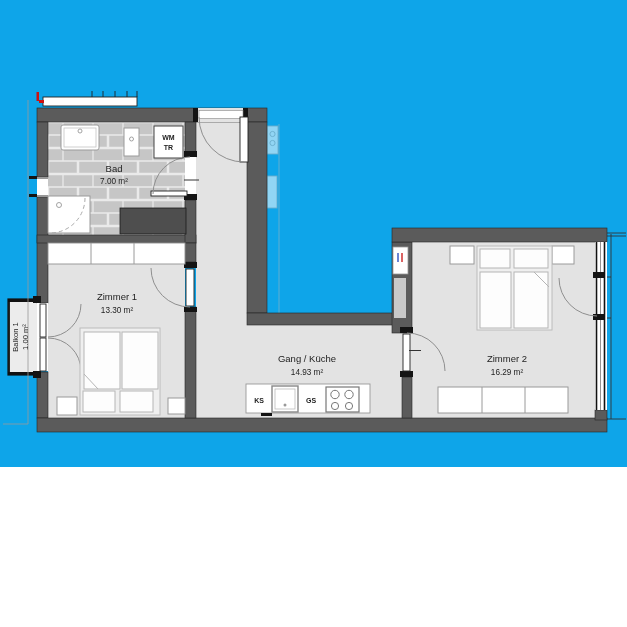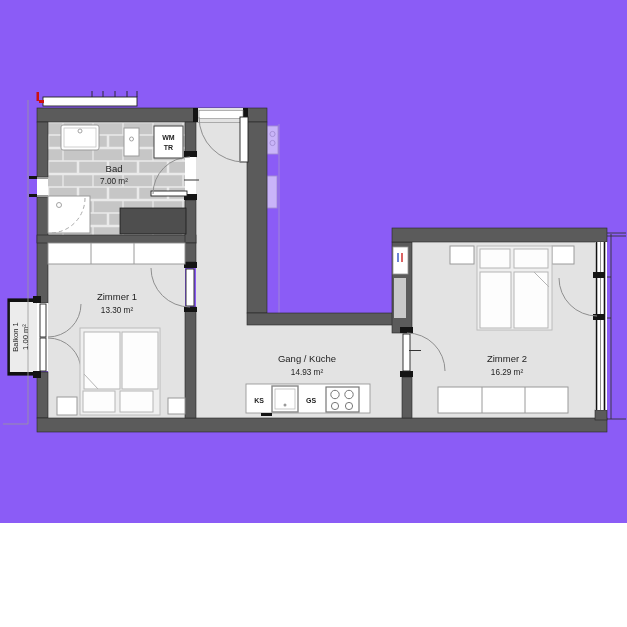--- a/index.html
+++ b/index.html
@@ -1,16 +1,16 @@
 <!DOCTYPE html>
 <html><head>
 <meta charset="utf-8">
 <style>
   html,body{margin:0;padding:0;background:#fff;}
-  .stage{position:relative;width:627px;height:523px;background:#8b5cf6;overflow:hidden;
+  .stage{position:relative;width:627px;height:467px;background:#0ea5e9;overflow:hidden;
          font-family:"Liberation Sans",sans-serif;}
   svg{position:absolute;left:0;top:0;}
   .room-name{font-family:"Liberation Sans",sans-serif;font-size:9.5px;fill:#222;}
   .room-area{font-family:"Liberation Sans",sans-serif;font-size:8.2px;fill:#222;}
   .appliance-label{font-family:"Liberation Sans",sans-serif;font-size:7px;font-weight:700;fill:#222;}
   .balkon-label{font-family:"Liberation Sans",sans-serif;font-size:7.6px;fill:#222;}
   .furn{fill:#fff;stroke:#9a9a9a;stroke-width:1;}
   .bedframe{fill:#efefef;stroke:#bcbcbc;stroke-width:1;}
   .mattress{fill:#fdfdfd;stroke:#b5b5b5;stroke-width:1;}
   .arc{fill:none;stroke:#8f8f8f;stroke-width:1;}

